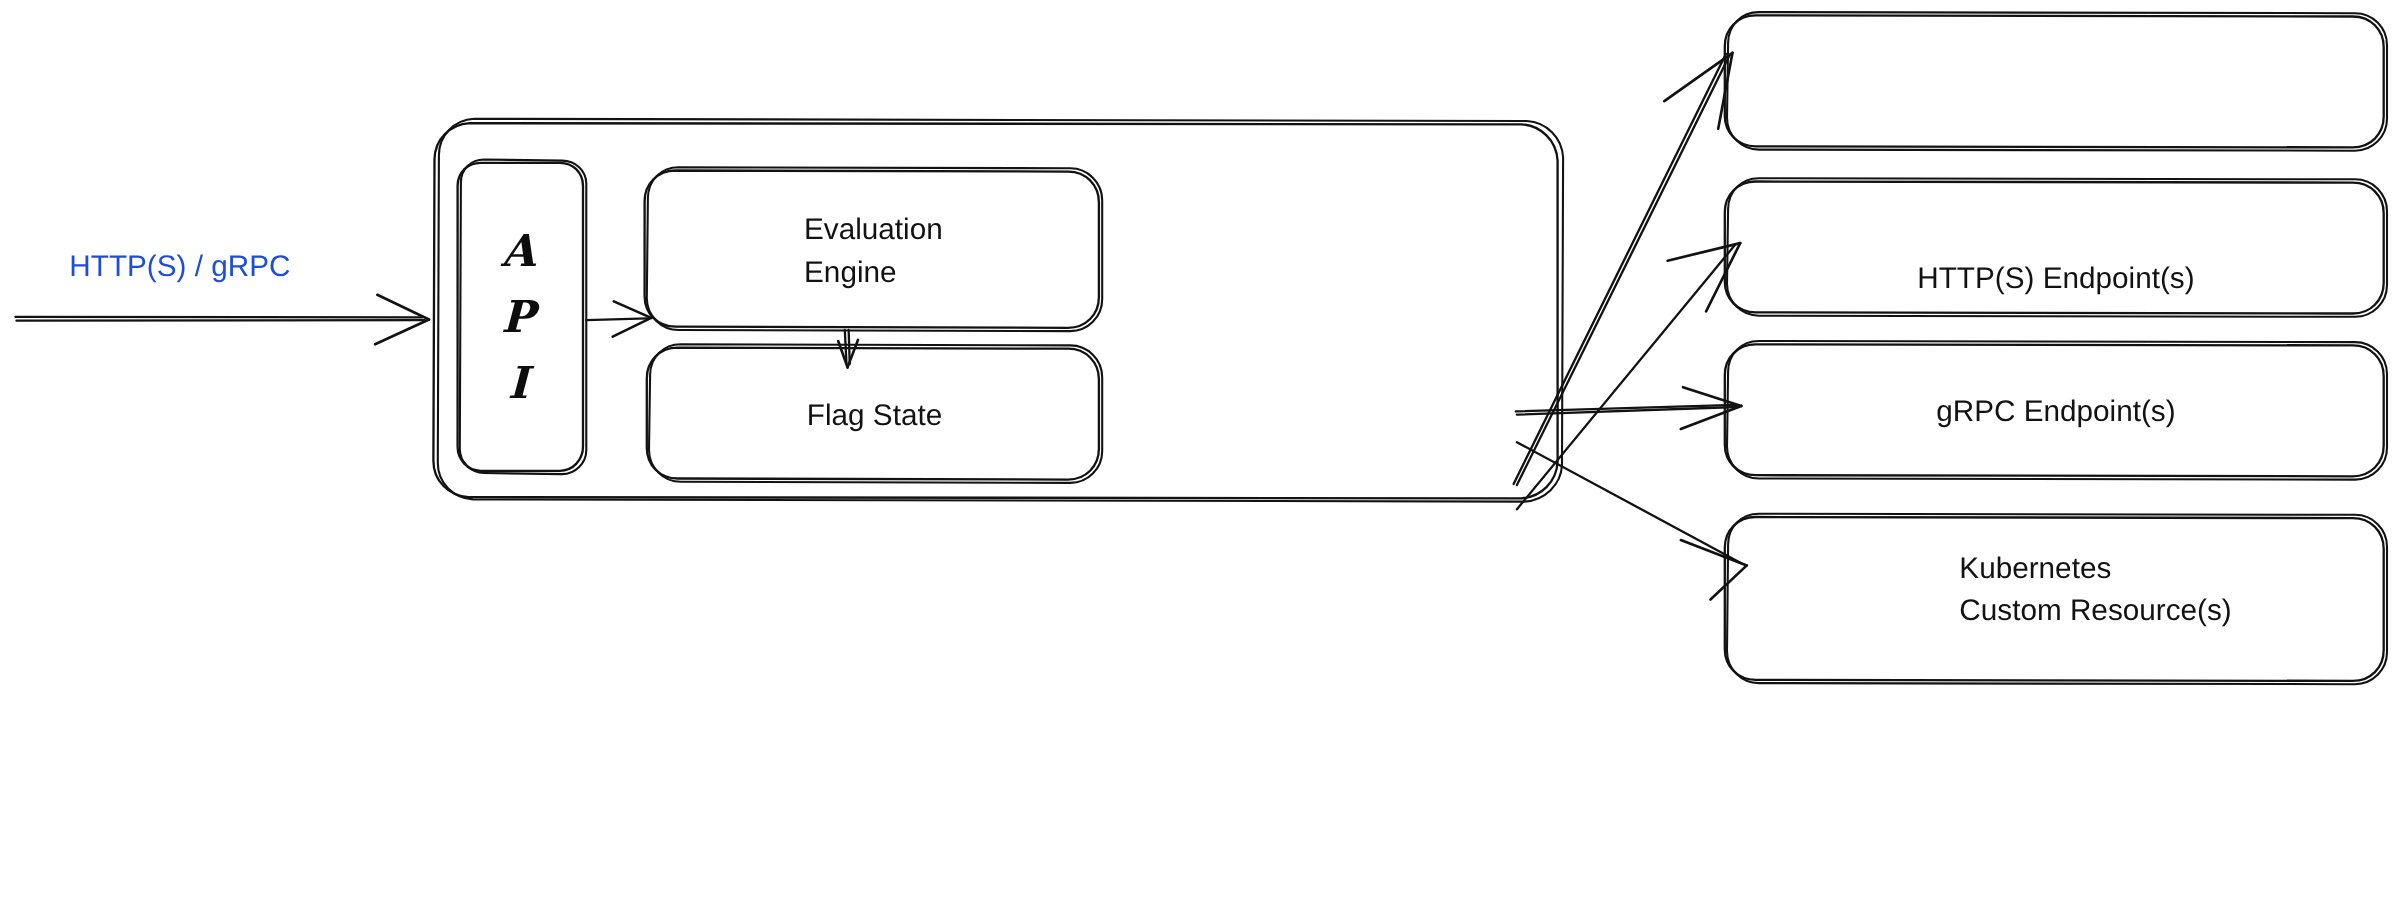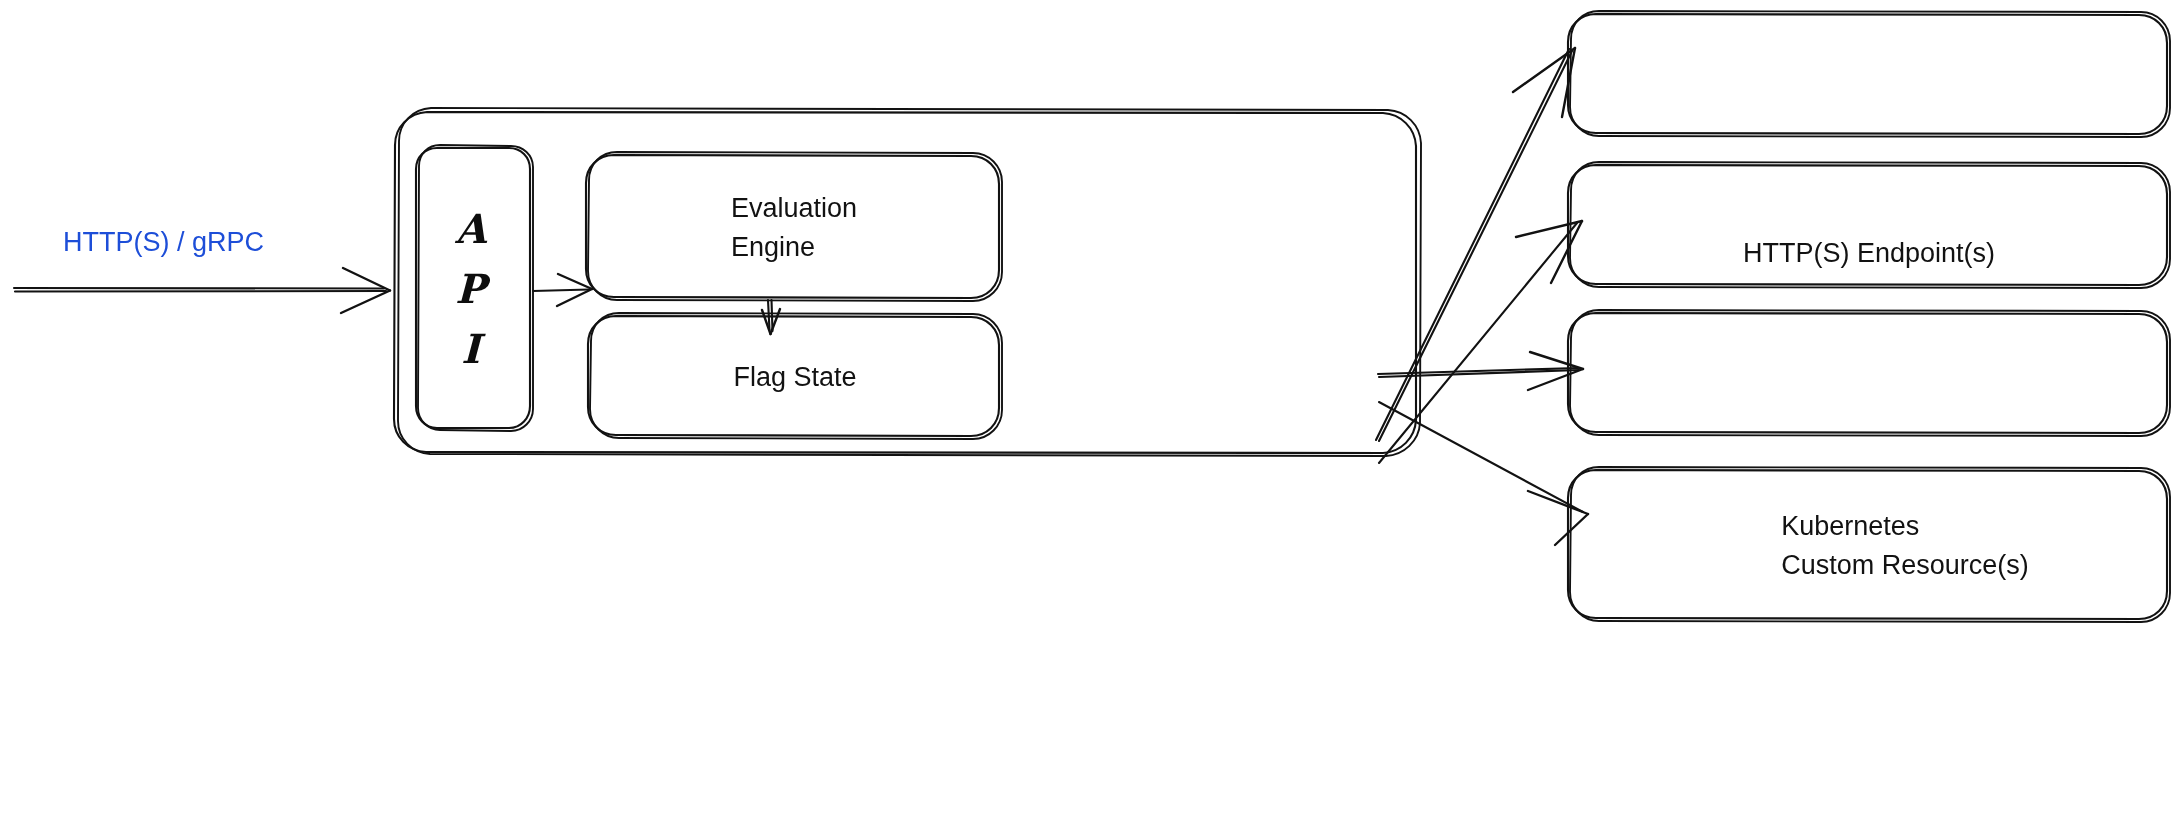--- a/index.html
+++ b/index.html
@@ -294,17 +294,18 @@
   </div>
 
   <div class="node-label align-left" style="left:586px; top:155px; width:416px; height:145px;">Evaluation
 Engine</div>
 
   <div class="node-label align-center" style="left:588px; top:316px; width:414px; height:122px;border-radius:21px;">Flag State</div>
 
 
   <div class="node-label align-center" style="left:1568px; top:165px; width:602px; height:122px;margin-top:27px;">HTTP(S) Endpoint(s)</div>
 
-
-  <div class="node-label align-left" style="left:1640px; top:470px; width:530px; height:151px;">Kubernetes
+  <div class="node-label align-center" style="left:1568px; top:313px; width:602px; height:122px;">gRPC Endpoint(s)</div>
+
+  <div class="node-label align-left" style="left:1640px; top:460px; width:530px; height:151px;">Kubernetes
 Custom Resource(s)</div>
 
 </div>
 
 </body></html>

